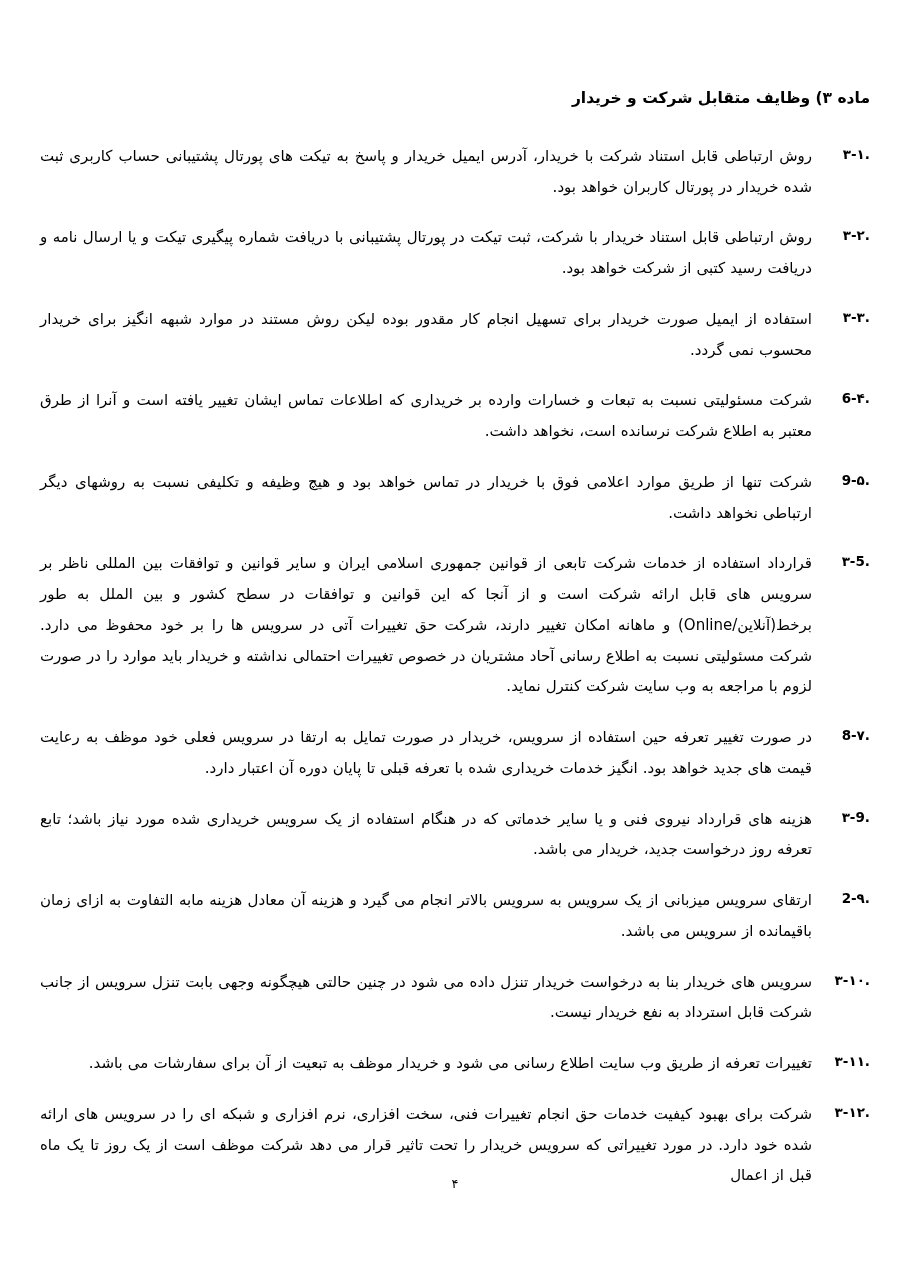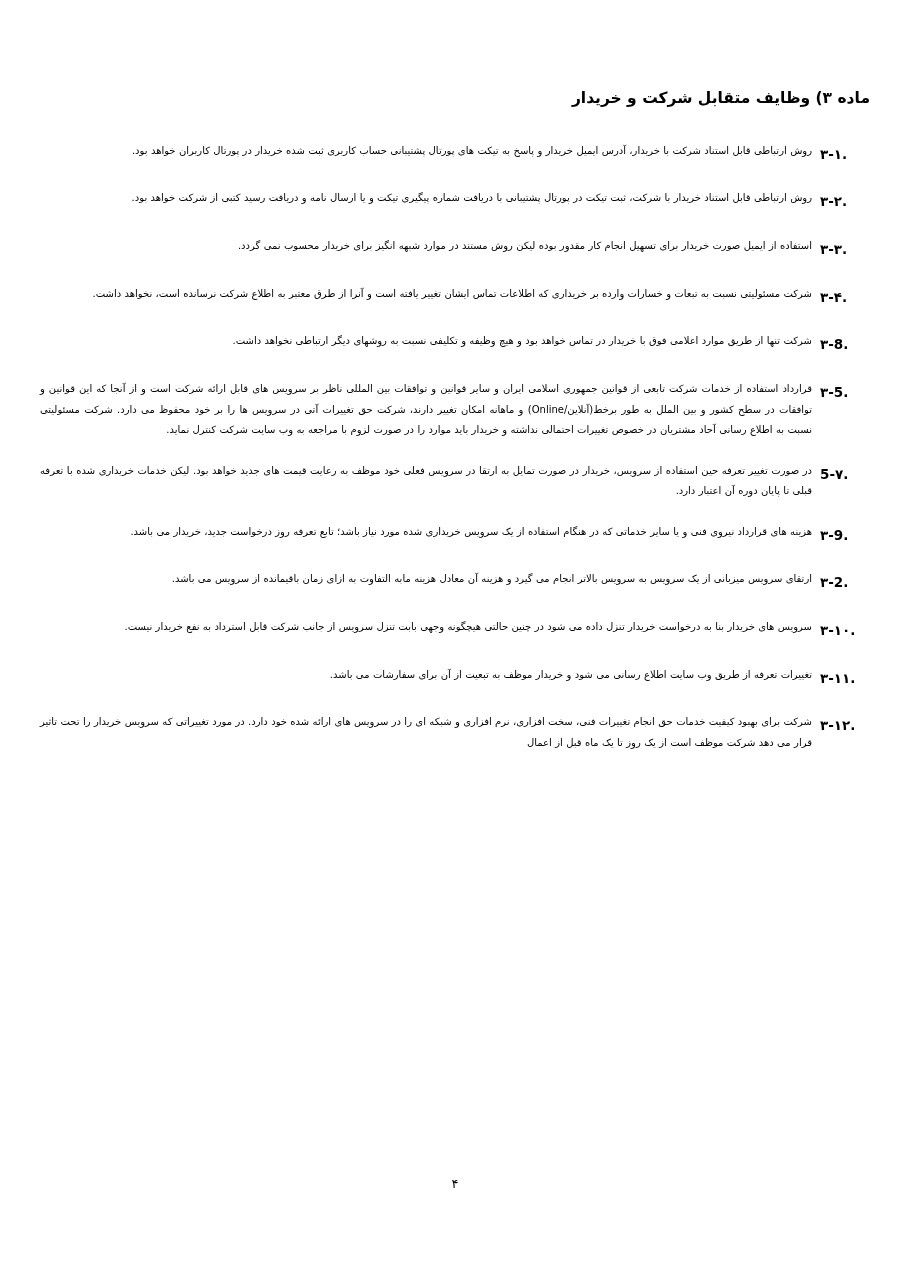--- a/index.html
+++ b/index.html
@@ -54,32 +54,32 @@
     align-items: flex-start;
     margin-bottom: 20px;
     direction: rtl;
   }
 
   .clause-number {
     flex: 0 0 auto;
     width: 58px;
     font-size: 13.5px;
     font-weight: bold;
-    text-align: left;
+    text-align: right;
     line-height: 2.05;
     padding-top: 0;
     padding-left: 8px;
     white-space: nowrap;
     box-sizing: border-box;
     unicode-bidi: plaintext;
   }
 
   .clause-body {
     flex: 1 1 auto;
-    font-size: 10px;
+    font-size: 15px;
     line-height: 2.05;
     text-align: justify;
     text-align-last: right;
     direction: rtl;
     word-spacing: 0.02em;
   }
 
   .page-number {
     position: absolute;
     left: 0;
@@ -111,46 +111,46 @@
         <div class="clause-number">۳-۲.</div>
         <div class="clause-body">روش ارتباطی قابل استناد خریدار با شرکت، ثبت تیکت در پورتال پشتیبانی با دریافت شماره پیگیری تیکت و یا ارسال نامه و دریافت رسید کتبی از شرکت خواهد بود.</div>
       </li>
 
       <li class="clause">
         <div class="clause-number">۳-۳.</div>
         <div class="clause-body">استفاده از ایمیل صورت خریدار برای تسهیل انجام کار مقدور بوده لیکن روش مستند در موارد شبهه انگیز برای خریدار محسوب نمی گردد.</div>
       </li>
 
       <li class="clause">
-        <div class="clause-number">۳-۴.</div>
+        <div class="clause-number">6-۴.</div>
         <div class="clause-body">شرکت مسئولیتی نسبت به تبعات و خسارات وارده بر خریداری که اطلاعات تماس ایشان تغییر یافته است و آنرا از طرق معتبر به اطلاع شرکت نرسانده است، نخواهد داشت.</div>
       </li>
 
       <li class="clause">
-        <div class="clause-number">۳-8.</div>
+        <div class="clause-number">9-۵.</div>
         <div class="clause-body">شرکت تنها از طریق موارد اعلامی فوق با خریدار در تماس خواهد بود و هیچ وظیفه و تکلیفی نسبت به روشهای دیگر ارتباطی نخواهد داشت.</div>
       </li>
 
       <li class="clause">
         <div class="clause-number">۳-5.</div>
         <div class="clause-body">قرارداد استفاده از خدمات شرکت تابعی از قوانین جمهوری اسلامی ایران و سایر قوانین و توافقات بین المللی ناظر بر سرویس های قابل ارائه شرکت است و از آنجا که این قوانین و توافقات در سطح کشور و بین الملل به طور برخط(آنلاین/Online) و ماهانه امکان تغییر دارند، شرکت حق تغییرات آتی در سرویس ها را بر خود محفوظ می دارد. شرکت مسئولیتی نسبت به اطلاع رسانی آحاد مشتریان در خصوص تغییرات احتمالی نداشته و خریدار باید موارد را در صورت لزوم با مراجعه به وب سایت شرکت کنترل نماید.</div>
       </li>
 
       <li class="clause">
-        <div class="clause-number">5-۷.</div>
-        <div class="clause-body">در صورت تغییر تعرفه حین استفاده از سرویس، خریدار در صورت تمایل به ارتقا در سرویس فعلی خود موظف به رعایت قیمت های جدید خواهد بود. لیکن خدمات خریداری شده با تعرفه قبلی تا پایان دوره آن اعتبار دارد.</div>
+        <div class="clause-number">8-۷.</div>
+        <div class="clause-body">در صورت تغییر تعرفه حین استفاده از سرویس، خریدار در صورت تمایل به ارتقا در سرویس فعلی خود موظف به رعایت قیمت های جدید خواهد بود. انگیز خدمات خریداری شده با تعرفه قبلی تا پایان دوره آن اعتبار دارد.</div>
       </li>
 
       <li class="clause">
         <div class="clause-number">۳-9.</div>
         <div class="clause-body">هزینه های قرارداد نیروی فنی و یا سایر خدماتی که در هنگام استفاده از یک سرویس خریداری شده مورد نیاز باشد؛ تابع تعرفه روز درخواست جدید، خریدار می باشد.</div>
       </li>
 
       <li class="clause">
-        <div class="clause-number">۳-2.</div>
+        <div class="clause-number">2-۹.</div>
         <div class="clause-body">ارتقای سرویس میزبانی از یک سرویس به سرویس بالاتر انجام می گیرد و هزینه آن معادل هزینه مابه التفاوت به ازای زمان باقیمانده از سرویس می باشد.</div>
       </li>
 
       <li class="clause">
         <div class="clause-number">۳-۱۰.</div>
         <div class="clause-body">سرویس های خریدار بنا به درخواست خریدار تنزل داده می شود در چنین حالتی هیچگونه وجهی بابت تنزل سرویس از جانب شرکت قابل استرداد به نفع خریدار نیست.</div>
       </li>
 
       <li class="clause">
         <div class="clause-number">۳-۱۱.</div>

